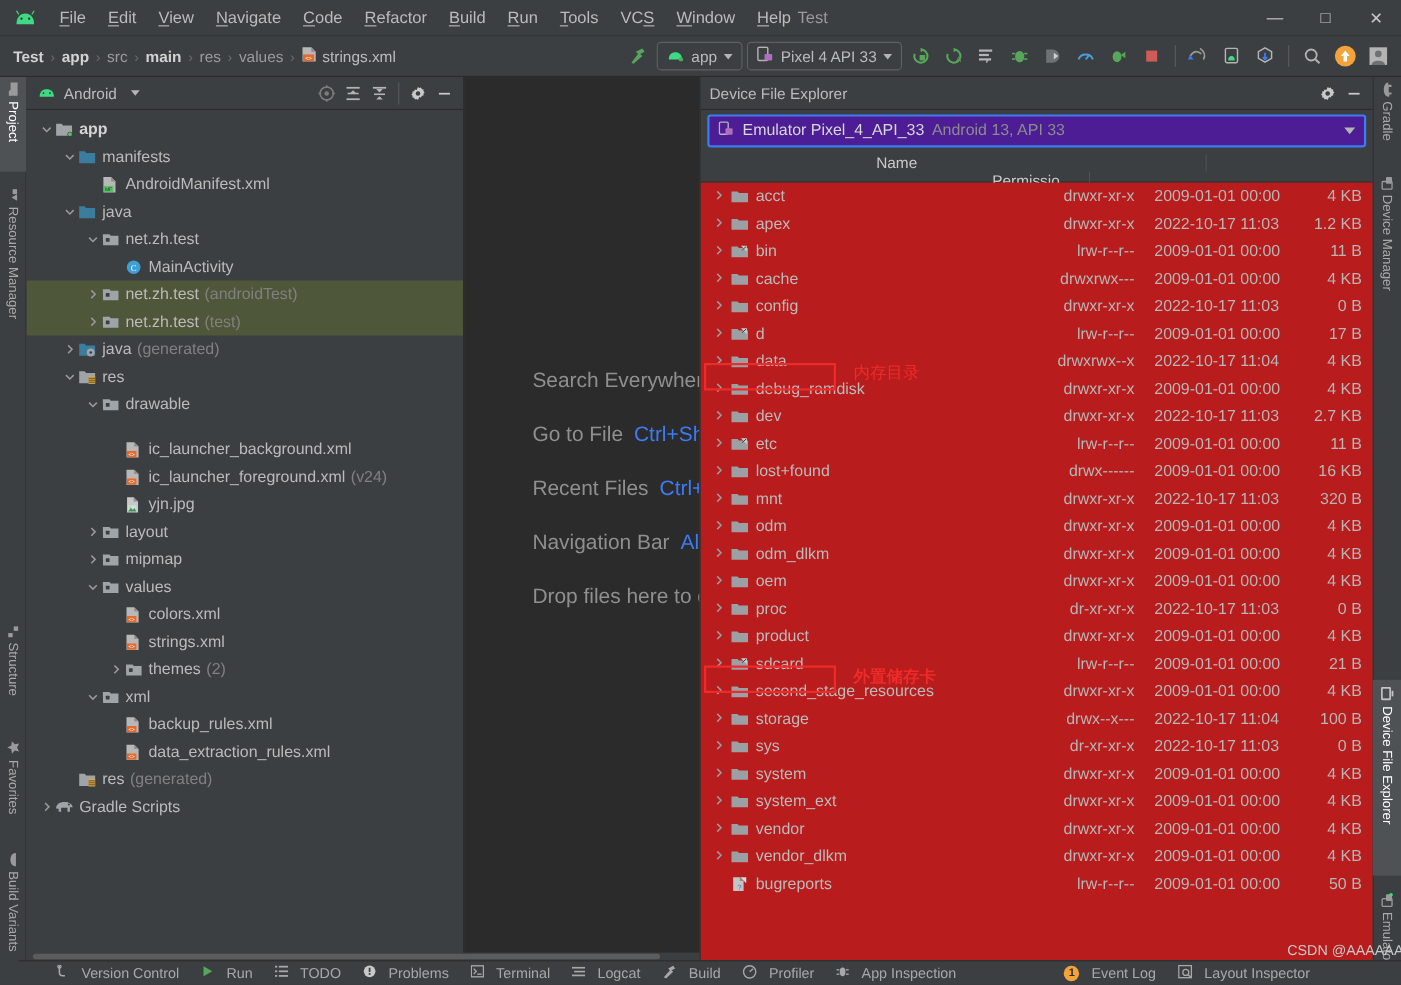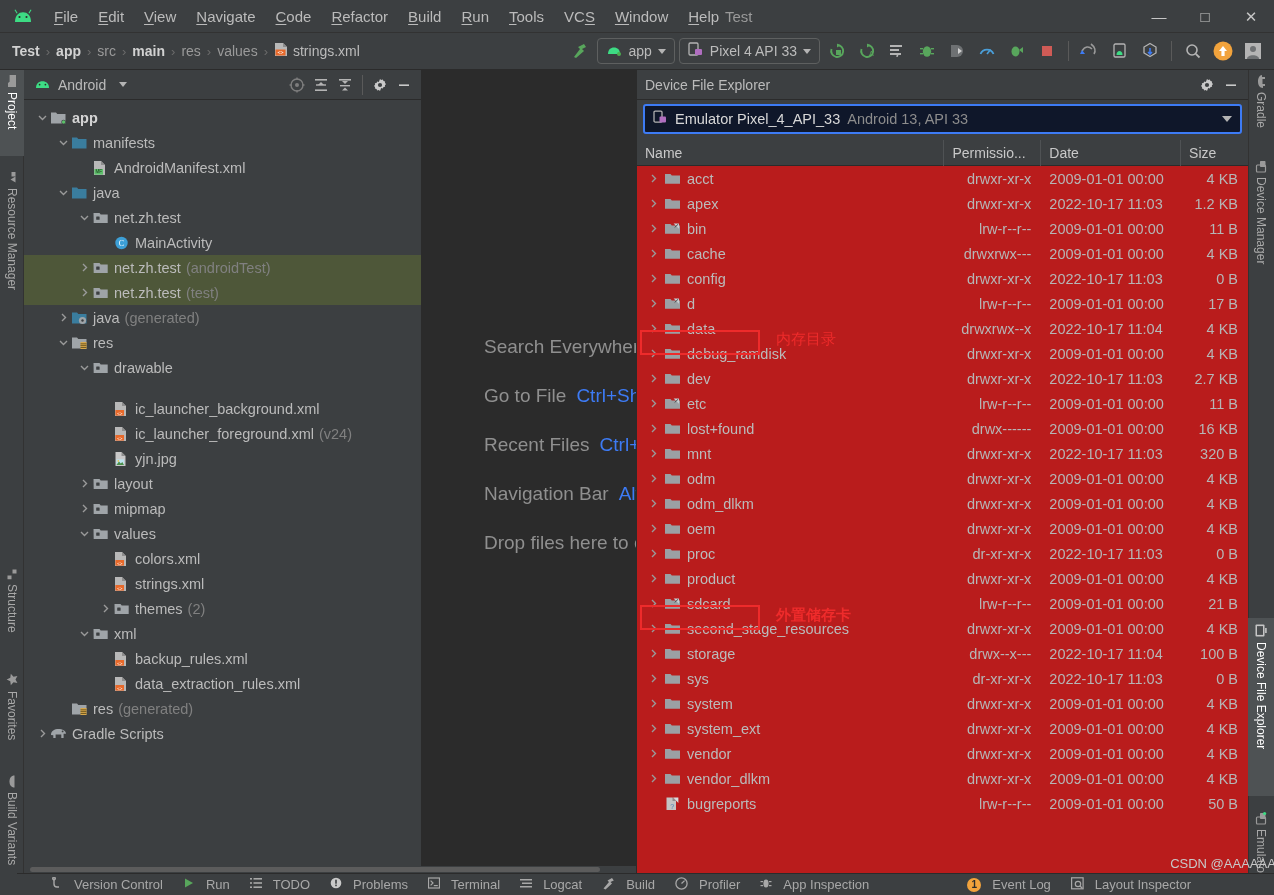--- a/index.html
+++ b/index.html
@@ -121,30 +121,30 @@
   }
   .dfe-head {
     height: 30px; display: flex; align-items: center; padding: 0 6px 0 8px;
     background: #3c3f41; border-bottom: 1px solid #2b2b2b;
   }
   .dfe-title { font-size: 14px; color: #bbbbbb; }
   .dfe-head-actions { margin-left: auto; display: flex; gap: 2px; }
 
   .dev-select-wrap { padding: 4px 6px 6px 6px; }
   .dev-select {
-    height: 30px; border: 2px solid #3d7bf5; border-radius: 3px; background: #0f172a;
+    height: 30px; border: 2px solid #3d7bf5; border-radius: 3px; background: #4c1d95;
     display: flex; align-items: center; padding: 0 8px; gap: 7px; font-size: 14.5px;
   }
   .dev-name { color: #d8d8d8; }
   .dev-meta { color: #8c8c8c; }
   .dev-caret { margin-left: auto; width: 0; height: 0; border-left: 5px solid transparent; border-right: 5px solid transparent; border-top: 6px solid #b4b4b4; }
 
   .cols {
     height: 26px; display: flex; align-items: center; font-size: 14px; color: #c9c9c9;
-    background: #3c3f41; border-bottom: 1px solid #2b2b2b;
+    background: #3c3f41; border-bottom: 1px solid #2b2b2b; flex-direction: column;
   }
   .col { padding-left: 8px; border-right: 1px solid #4f5254; height: 26px; display: flex; align-items: center; }
   .col-name { width: 308px; }
   .col-perm { width: 97px; }
   .col-date { width: 140px; }
   .col-size { width: 67px; border-right: none; }
 
   .filelist { flex: 1; background: #b91c1c; overflow: hidden; position: relative; }
   .frow {
     height: 25px; display: flex; align-items: center; font-size: 14.5px; color: #bbbbbb;

